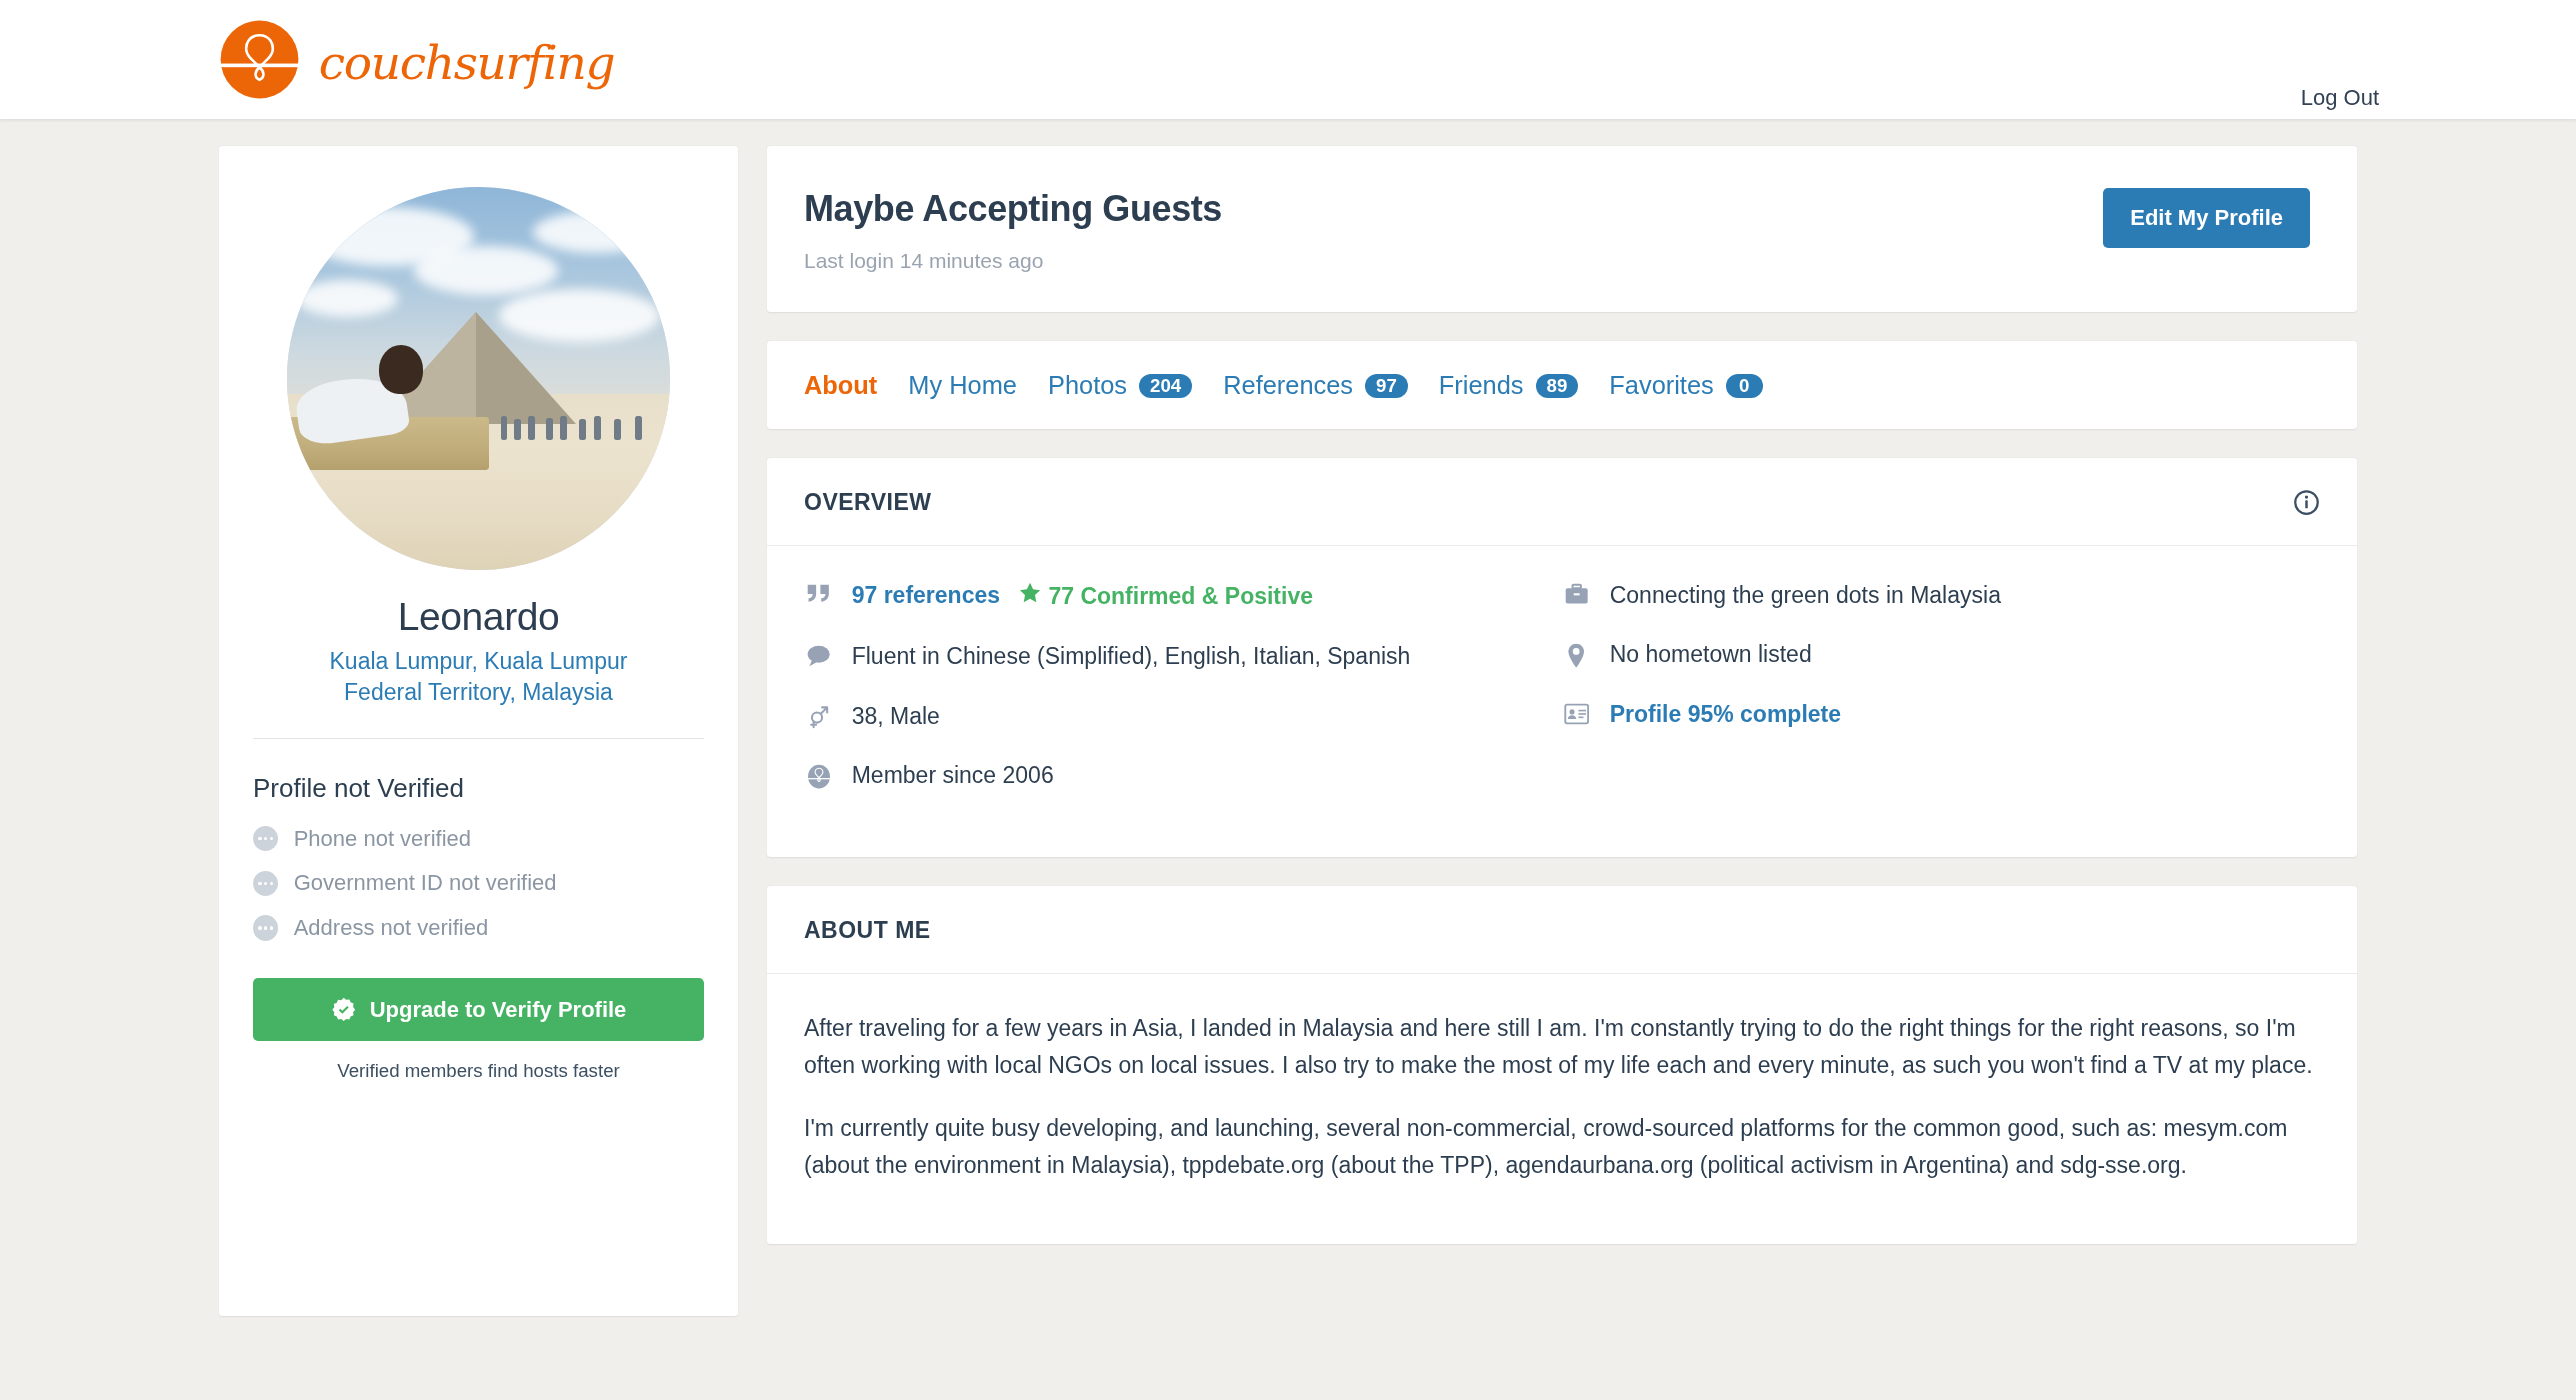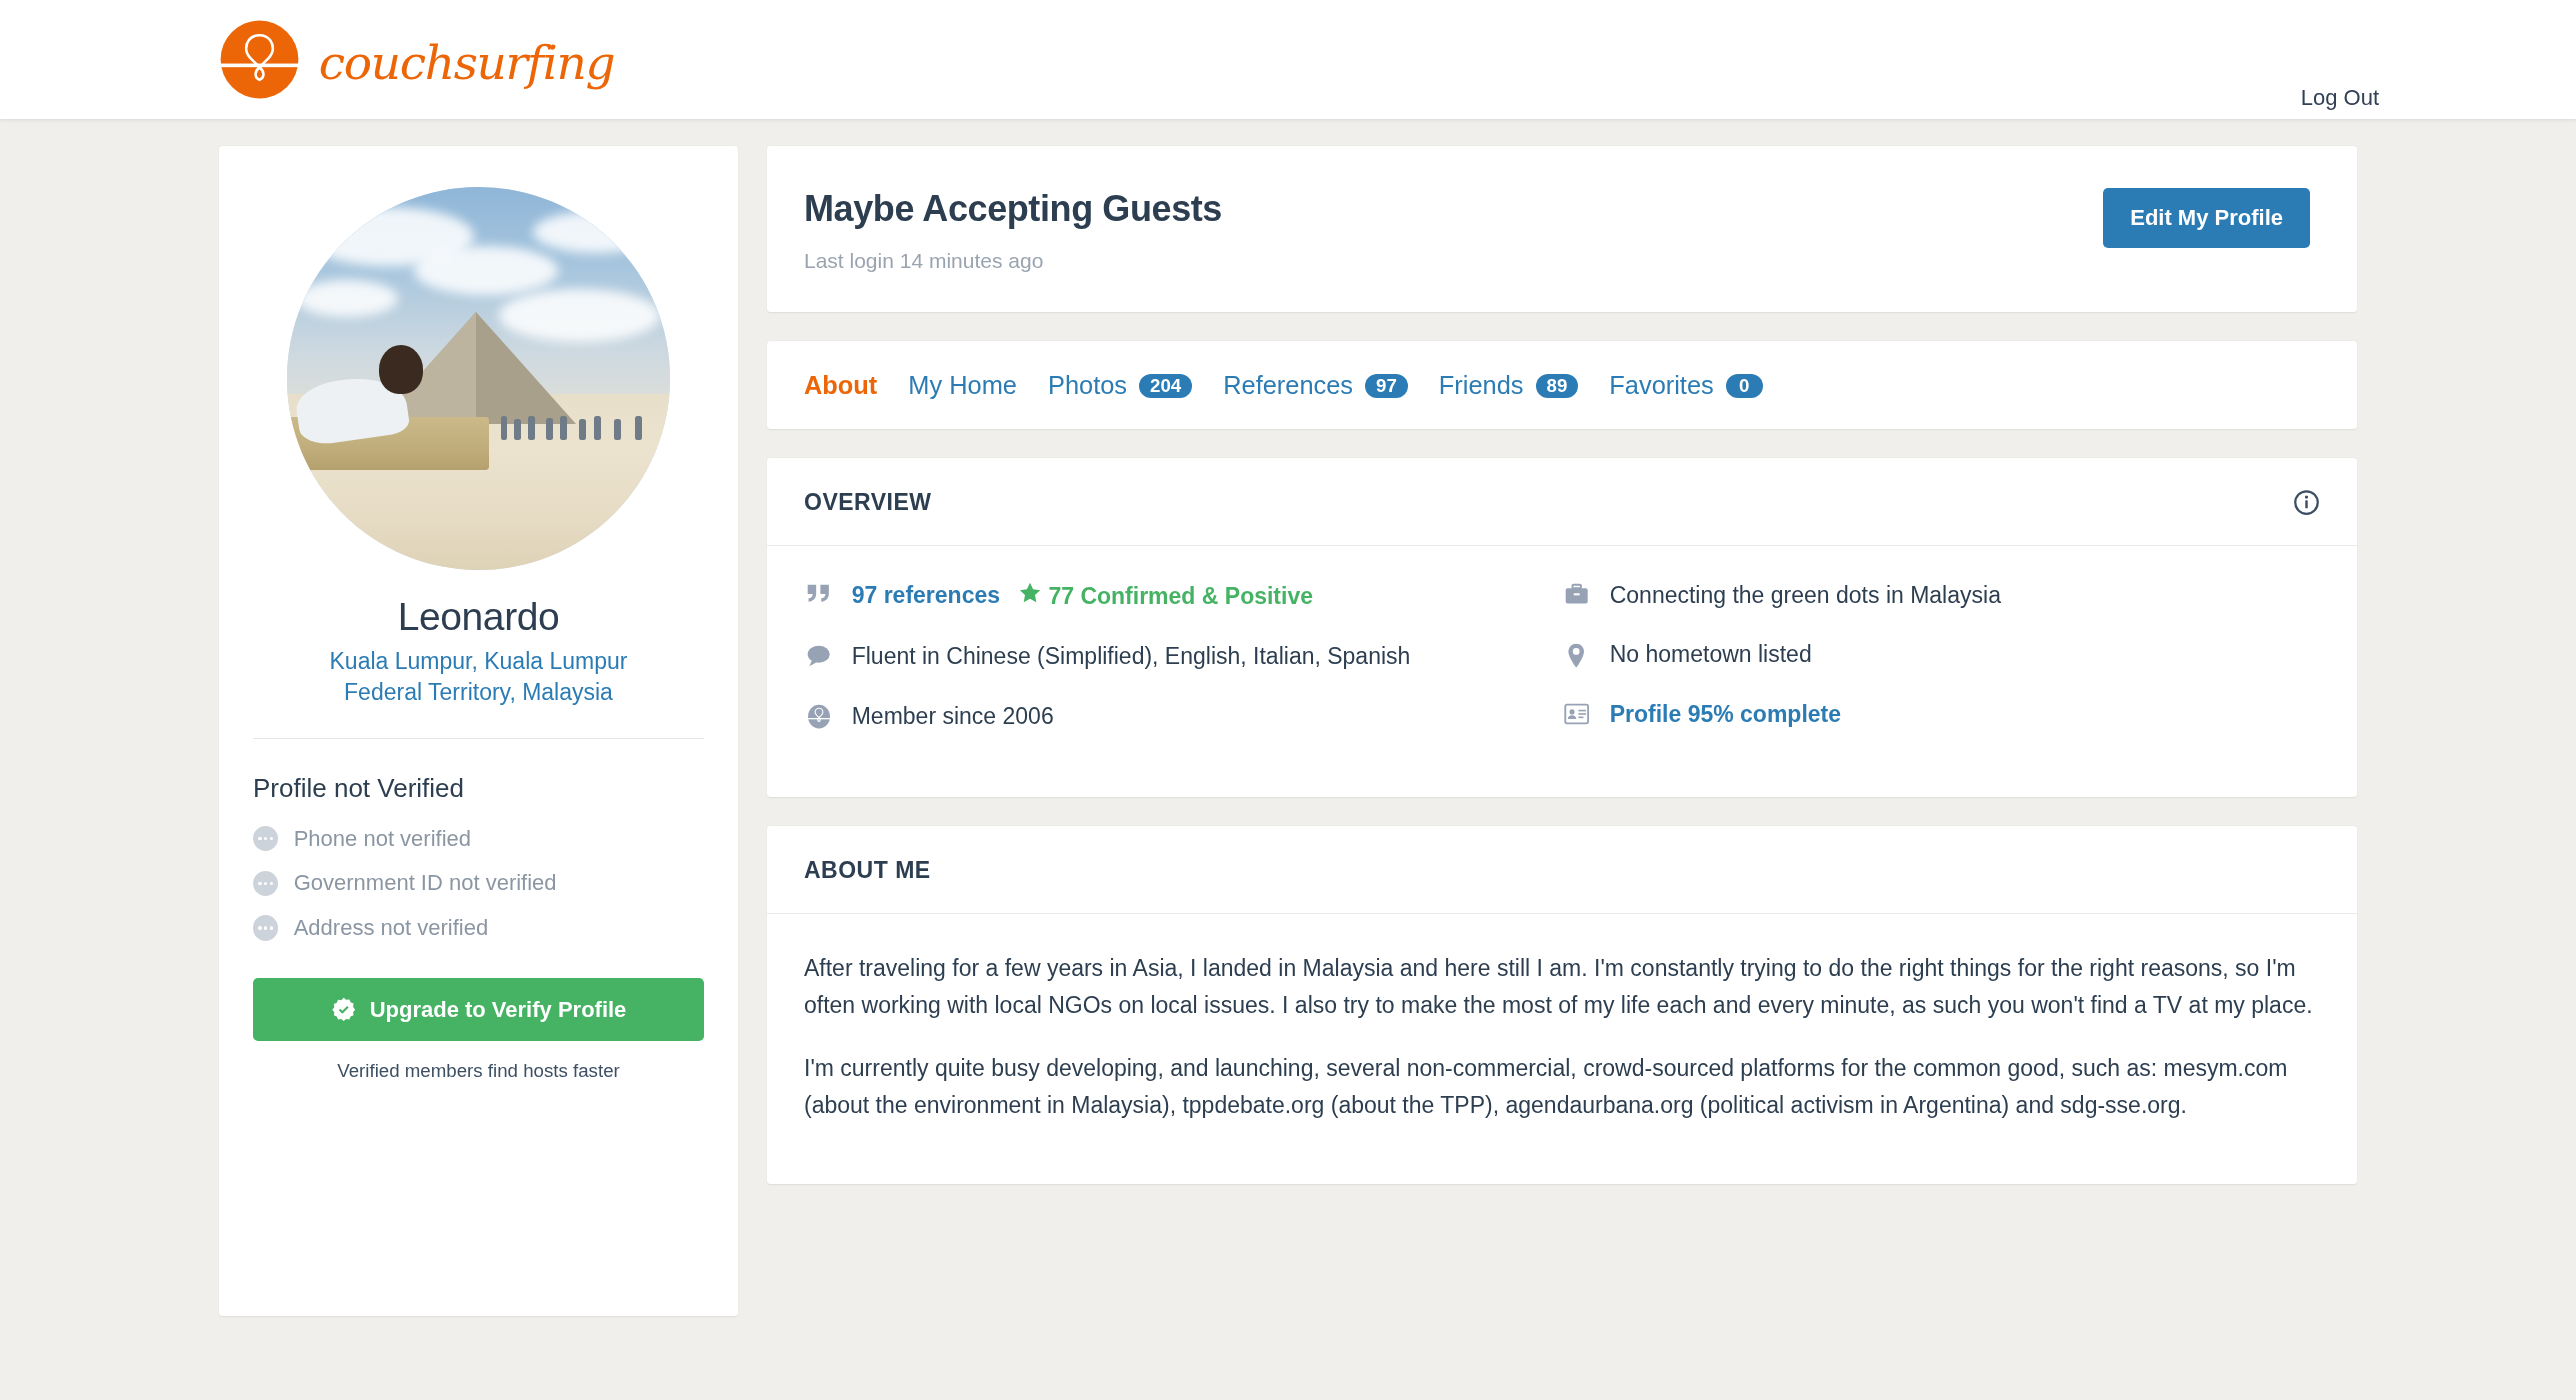--- a/index.html
+++ b/index.html
@@ -511,20 +511,30 @@
           <div class="ov-row">
             <span class="ov-ico">
               <svg width="25.4" height="24" viewBox="0 0 30 28">
                 <ellipse cx="15" cy="12" rx="13" ry="10" fill="#97a3b5"></ellipse>
                 <path fill="#97a3b5" d="M7 19l-3 7 9-5z"></path>
               </svg>
             </span>
             <span>Fluent in Chinese (Simplified), English, Italian, Spanish</span>
           </div>
 
+          <div class="ov-row">
+            <span class="ov-ico">
+              <svg width="25.4" height="25.4" viewBox="0 0 30 30">
+                <circle cx="13" cy="16" r="6" fill="none" stroke="#97a3b5" stroke-width="2.4"></circle>
+                <path d="M17.5 11.5L25 4 M25 4h-6 M25 4v6" fill="none" stroke="#97a3b5" stroke-width="2.4" stroke-linecap="round"></path>
+                <path d="M9 20.5v7 M6 24.5h6" fill="none" stroke="#97a3b5" stroke-width="2.4" stroke-linecap="round"></path>
+              </svg>
+            </span>
+            <span>38, Male</span>
+          </div>
 
           <div class="ov-row">
             <span class="ov-ico">
               <svg width="24" height="25.4" viewBox="0 0 28 30">
                 <ellipse cx="14" cy="15" rx="13" ry="14" fill="#97a3b5"></ellipse>
                 <path d="M14 5c-3.4 0-5.1 2.8-4.5 5.6.6 2.6 3.7 4 4.4 5.7M14 5c3.4 0 5.1 2.8 4.5 5.6-.6 2.6-3.7 4-4.4 5.7" fill="none" stroke="#ffffff" stroke-width="1.3"></path>
                 <path d="M14 16.3c-1.8 1.1-2.1 3.5 0 4.5 2.1-1 1.8-3.4 0-4.5z" fill="none" stroke="#ffffff" stroke-width="1.3"></path>
                 <rect x="0" y="16.6" width="28" height="1.5" fill="#ffffff"></rect>
               </svg>
             </span>

